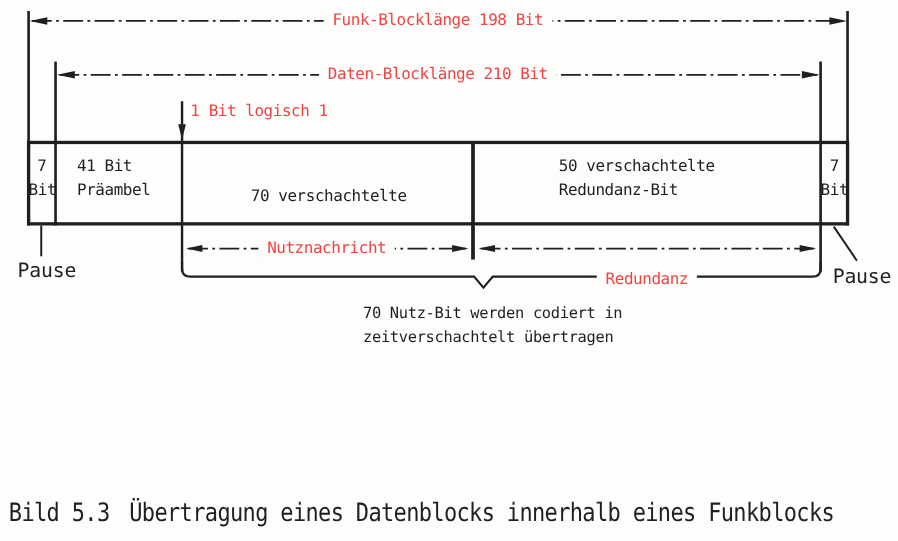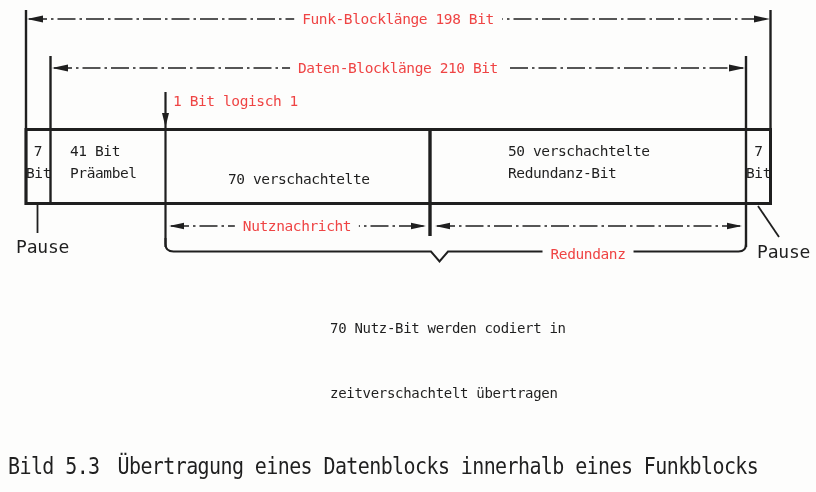--- a/index.html
+++ b/index.html
@@ -52,21 +52,21 @@
   }
   .note {
     position: absolute;
     left: 330px;
     top: 274px;
     font-size: 14px;
     letter-spacing: -0.3px;
     line-height: 22px;
     white-space: nowrap;
   }
-  .note span { display: block; margin-top: 43px; }
+  .note span { display: block; }
   .caption {
     position: absolute;
     left: 8px;
     top: 452px;
     font-size: 20px;
     letter-spacing: -0.6px;
     white-space: nowrap;
     transform: scaleY(1.15);
     transform-origin: left top;
   }

